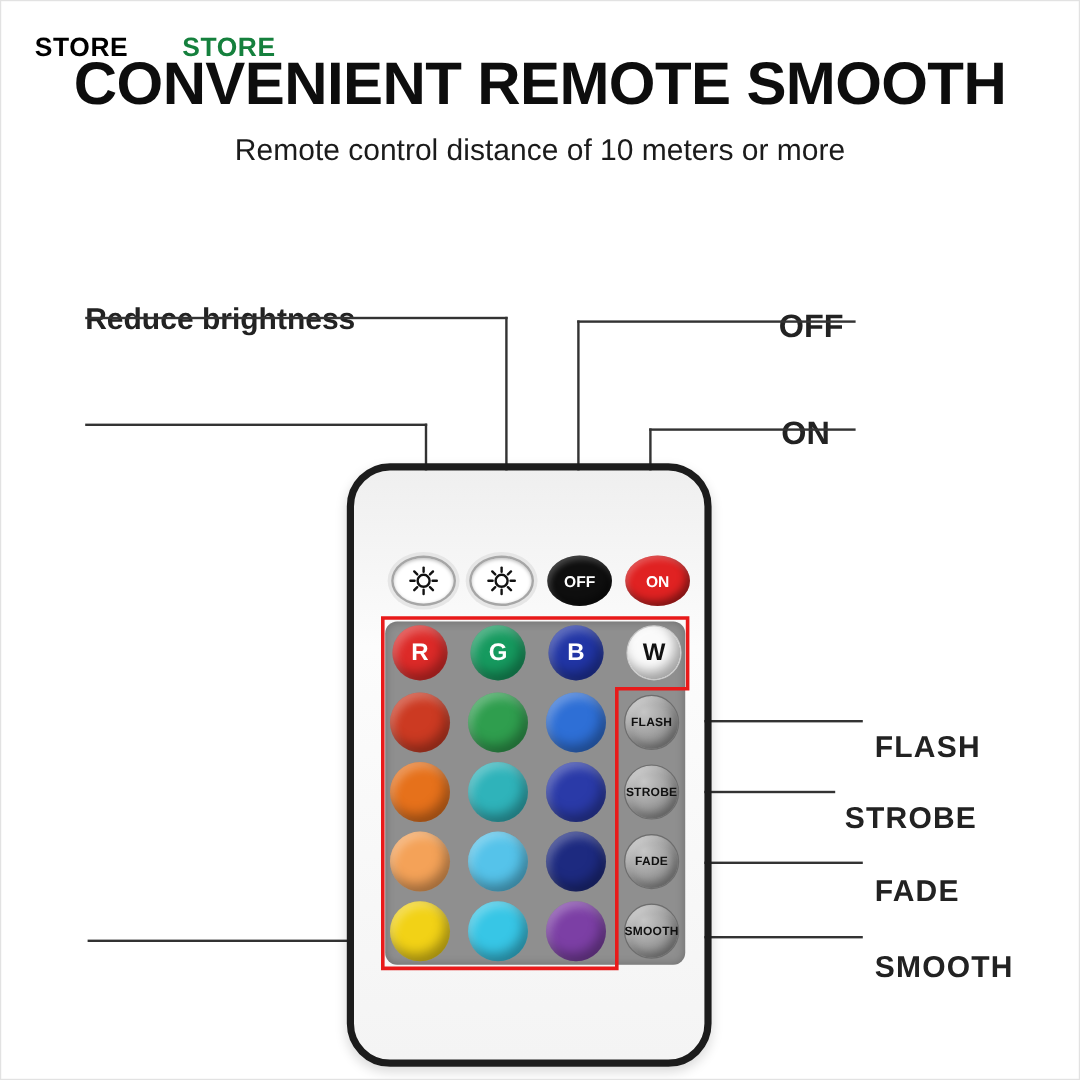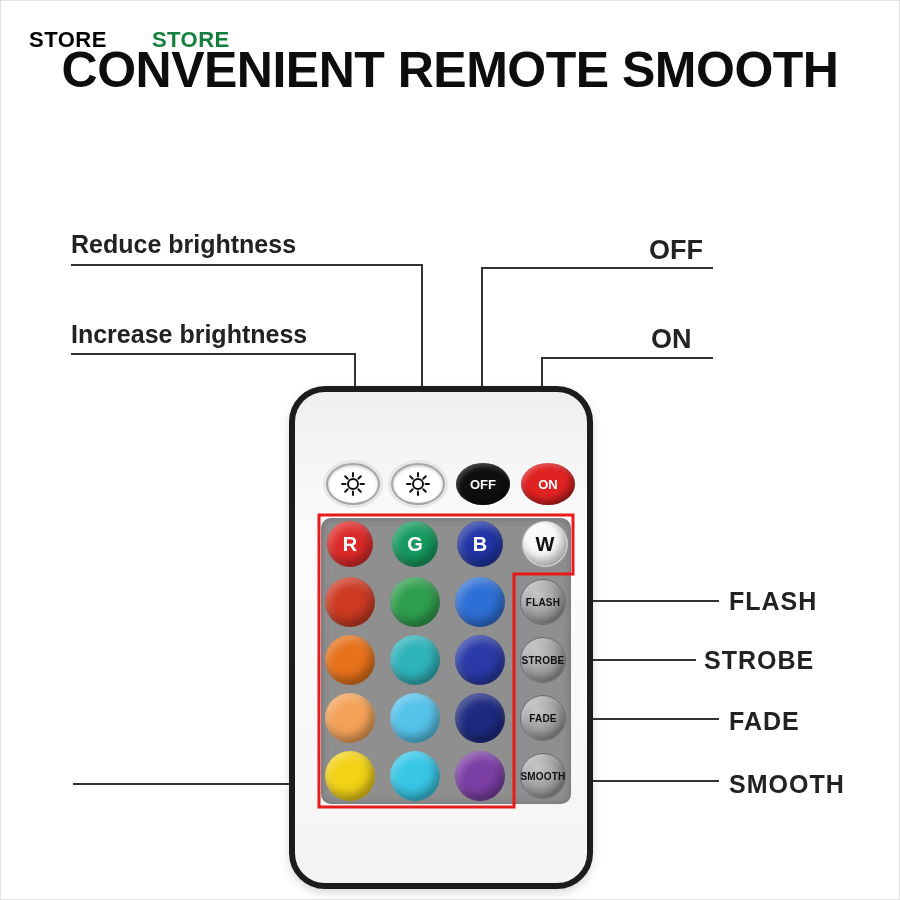--- a/index.html
+++ b/index.html
@@ -10,21 +10,21 @@
     border:1px solid #e2e2e2;
   }
   
   .logo { position:absolute; left:28px; top:26px; font-size:22px; font-weight:bold; letter-spacing:.5px; }
   .logo .store { color:#15803d;margin-left:45px; }
   .title { position:absolute; left:0; right:0; top:40px; text-align:center;
            font-size:50px; font-weight:bold; color:#0d0d0d; letter-spacing:-0.5px; }
   .subtitle { position:absolute; left:0; right:0; top:110px; text-align:center;
               font-size:25px; color:#1b1b1b; }
   
-  .callout { position:absolute; font-weight:bold; font-size:25px; color:#222222; white-space:nowrap; }
+  .callout { position:absolute; font-weight:bold; font-size:25px; color:#222222; white-space:nowrap;margin-top:22px; }
   .callout.big { font-size:27px; }
   .callout.wide { letter-spacing:1px; }
   
   .line { position:absolute; background:#333333; }
   .line.h { height:2px; }
   .line.v { width:2px; }
   
   .remote {
     position:absolute; left:288px; top:385px; width:304px; height:503px;
     border:6px solid #1c1c1c; border-radius:36px;
@@ -63,26 +63,26 @@
 </style>
 </head>
 <body>
 
 <div class="page">
 
   <div class="logo">
     <span>STORE</span><span class="store">STORE</span>
   </div>
   <div class="title">CONVENIENT REMOTE SMOOTH</div>
+  <div class="subtitle">Remote control distance of 10 meters or more</div>
 
   <div class="callout" style="left:70px;top:229px">Reduce brightness</div>
   <div class="line h" style="left:70px;top:263px;width:352px"></div>
   <div class="line v" style="left:420px;top:263px;height:199px"></div>
 
-  <div class="callout" style="left:70px;top:319px">Increase brightness</div>
   <div class="line h" style="left:70px;top:352px;width:285px"></div>
   <div class="line v" style="left:353px;top:352px;height:110px"></div>
 
   <div class="line h" style="left:72px;top:782px;width:250px"></div>
 
   <div class="callout big" style="left:648px;top:234px">OFF</div>
   <div class="line h" style="left:480px;top:266px;width:232px"></div>
   <div class="line v" style="left:480px;top:266px;height:192px"></div>
 
   <div class="callout big" style="left:650px;top:323px">ON</div>

